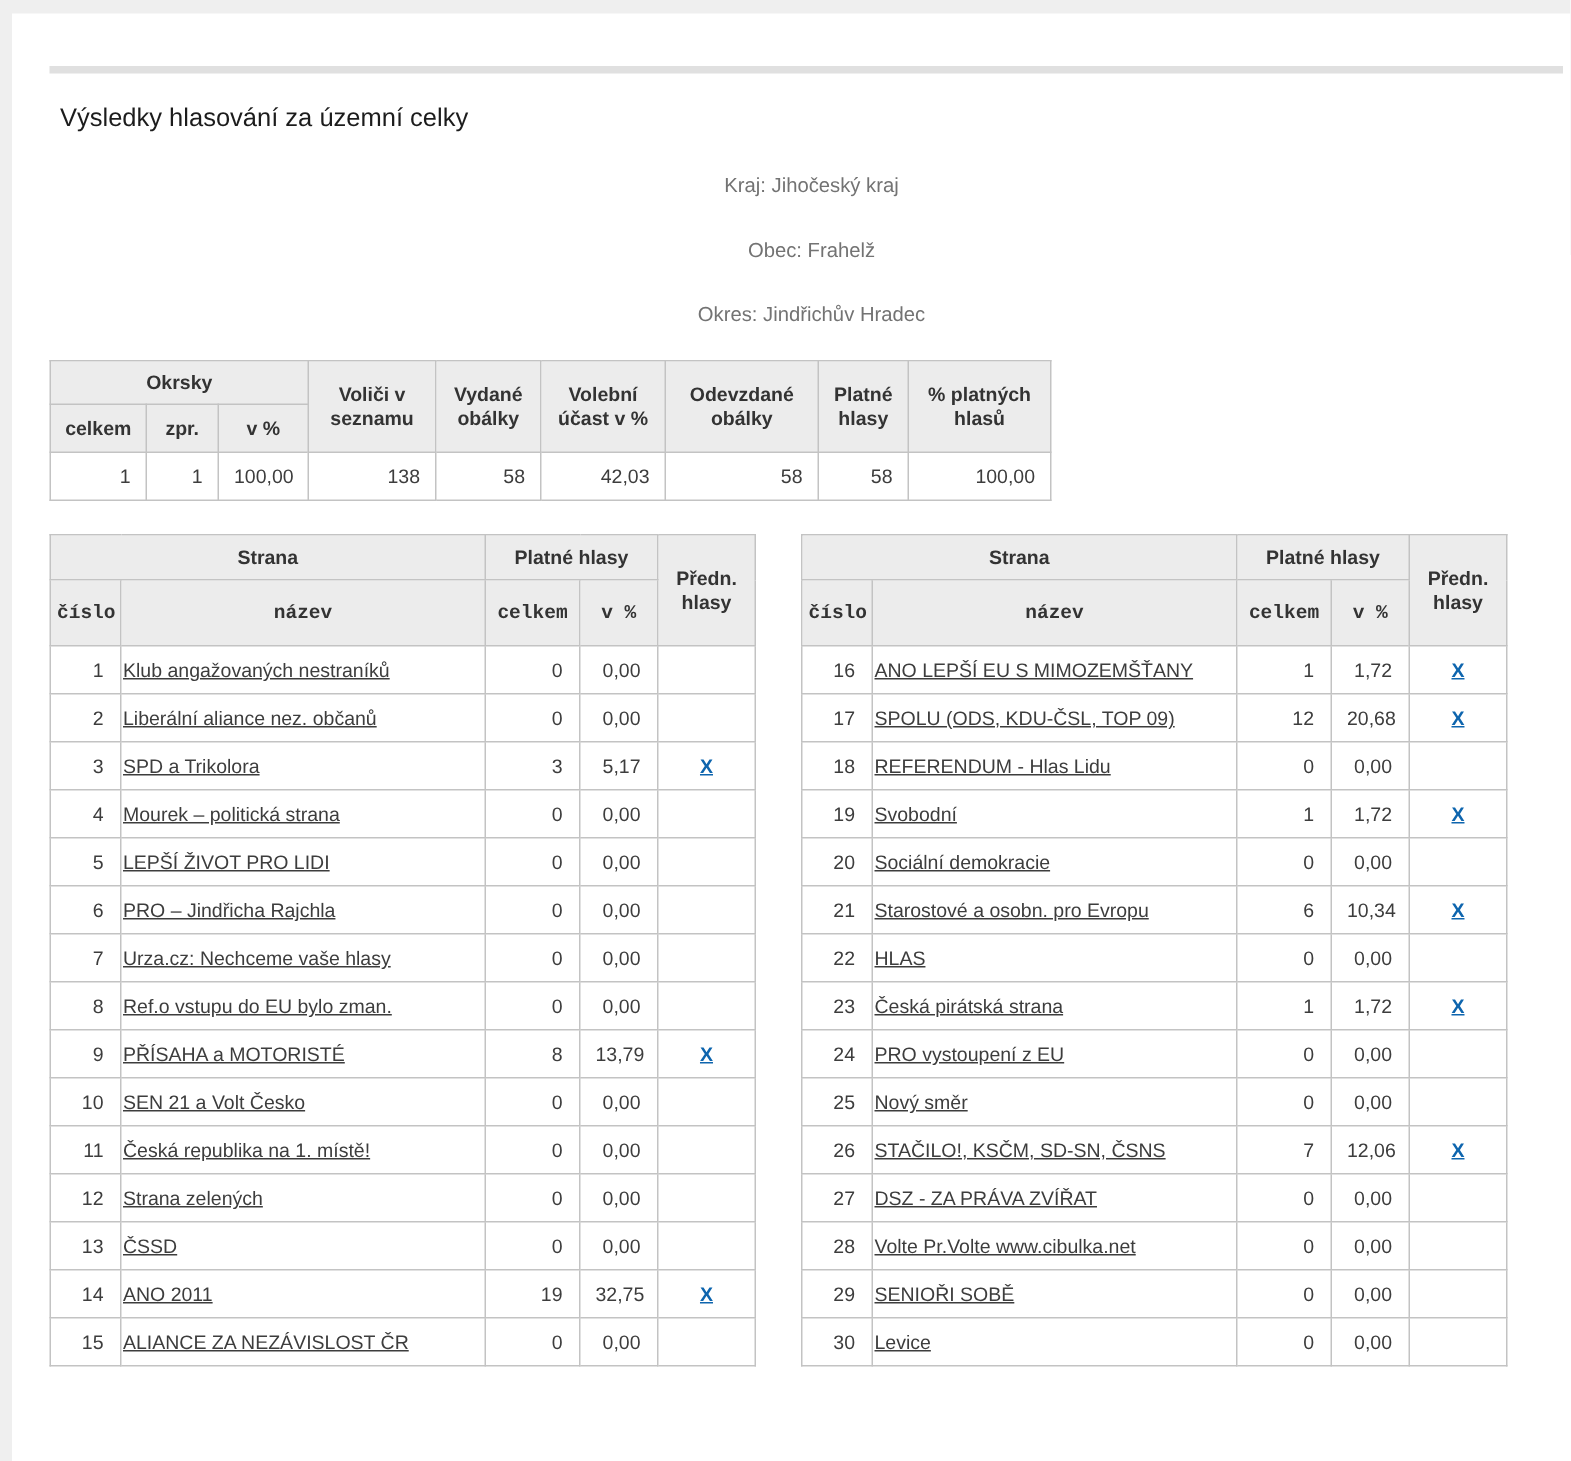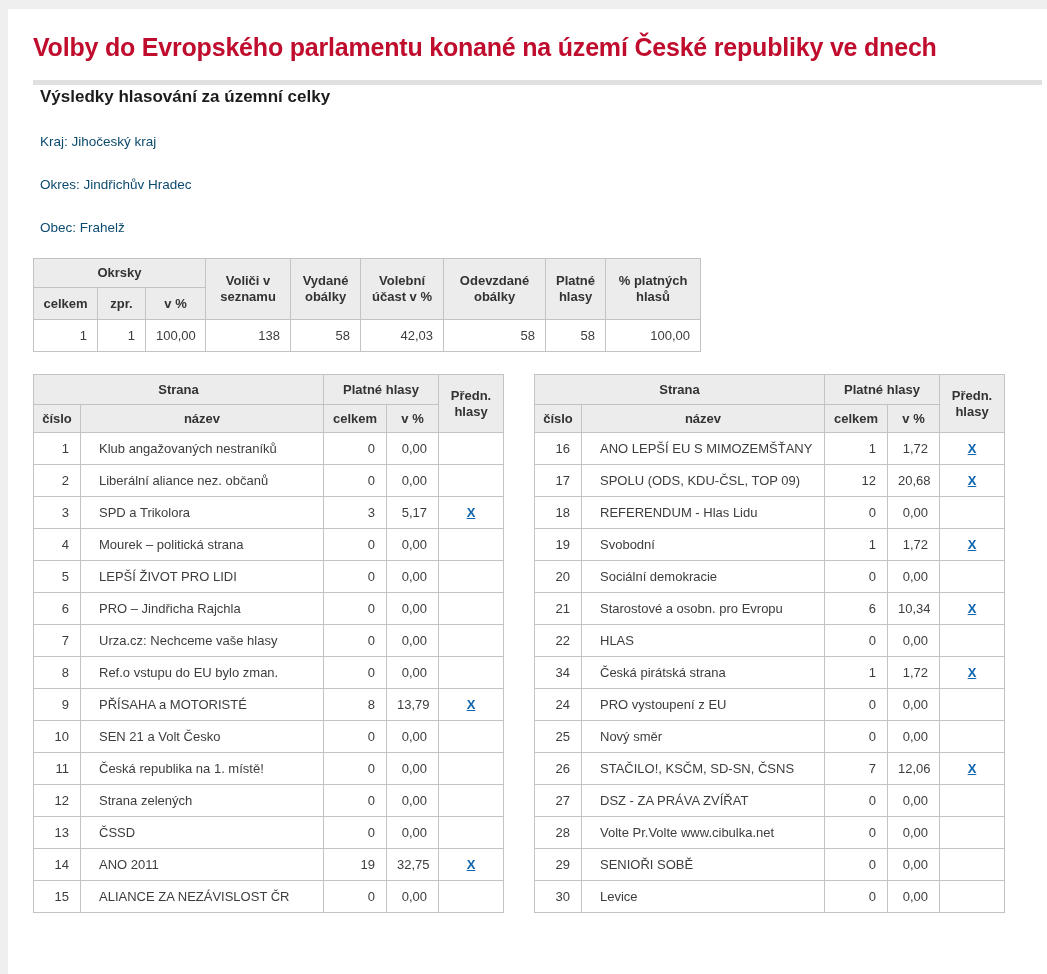--- a/index.html
+++ b/index.html
@@ -26,30 +26,31 @@
     line-height: 36px;
     letter-spacing: -0.2px;
   }
   .divider {
     height: 5px;
     background: #e0e0e0;
     margin-top: 15px;
     width: 1009px;
   }
   h2.subtitle {
-    margin: 2px 0 0 7px;
+    margin: 20px 0 0 7px;
     font-size: 17px;
-    font-weight: 700;
+    font-weight: 400;
     color: #1c1c1c;
   }
   p.loc {
     margin: 27px 0 0 7px;
     font-size: 13.5px;
-    color: #0c4a6e;
+    color: #737373;
     line-height: 16px;
+    text-align: center;
   }
   table {
     border-collapse: collapse;
     table-layout: fixed;
   }
   th, td {
     border: 1px solid #c3c3c3;
     font-size: 13px;
     vertical-align: middle;
     overflow: hidden;
@@ -69,48 +70,47 @@
   }
   
   .summary { width: 667px; margin-top: 22px; }
   .summary thead tr.h1 th { height: 29px; }
   .summary thead tr.h2 th { height: 32px; }
   .summary tbody td { height: 32px; text-align: right; }
   
   .tables-row { display: flex; gap: 30px; margin-top: 22px; }
   table.party { width: 470px; align-self: flex-start; }
   .party thead tr.h1 th { height: 30px; }
-  .party thead tr.h2 th { height: 28px; }
+  .party thead tr.h2 th { height: 44px; font-family: Liberation Mono, monospace; }
   .party tbody td { height: 32px; }
   .party td.c-num  { text-align: right; padding-right: 11px; }
-  .party td.c-name { text-align: left;  padding-left: 18px; }
+  .party td.c-name { text-align: left;  padding-left: 1px; text-decoration: underline; }
   .party td.c-pref { text-align: center; padding: 0; }
   a.xlink {
     color: #0e65ae;
     font-weight: 700;
     text-decoration: underline;
     font-size: 13px;
   }
 </style>
 </head>
 <body>
 
 <div class="content">
 
   <h1 class="title">
-      <span style="display:block">Volby do Evropského parlamentu konané na území České republiky ve dnech</span>
     </h1>
 
   <div class="divider"></div>
 
   <h2 class="subtitle">Výsledky hlasování za územní celky</h2>
 
   <p class="loc">Kraj: Jihočeský kraj</p>
+  <p class="loc">Obec: Frahelž</p>
   <p class="loc">Okres: Jindřichův Hradec</p>
-  <p class="loc">Obec: Frahelž</p>
 
   <table class="summary">
     <colgroup>
       <col style="width:64px">
         <col style="width:48px">
         <col style="width:60px">
       <col style="width:85px">
         <col style="width:70px">
         <col style="width:83px">
       <col style="width:102px">
@@ -345,21 +345,21 @@
             <td class="c-pref"><a class="xlink" href="#">X</a></td>
           </tr>
           <tr>
             <td class="c-num">22</td>
             <td class="c-name">HLAS</td>
             <td class="c-num">0</td>
             <td class="c-num">0,00</td>
             <td class="c-pref"></td>
           </tr>
           <tr>
-            <td class="c-num">34</td>
+            <td class="c-num">23</td>
             <td class="c-name">Česká pirátská strana</td>
             <td class="c-num">1</td>
             <td class="c-num">1,72</td>
             <td class="c-pref"><a class="xlink" href="#">X</a></td>
           </tr>
           <tr>
             <td class="c-num">24</td>
             <td class="c-name">PRO vystoupení z EU</td>
             <td class="c-num">0</td>
             <td class="c-num">0,00</td>

